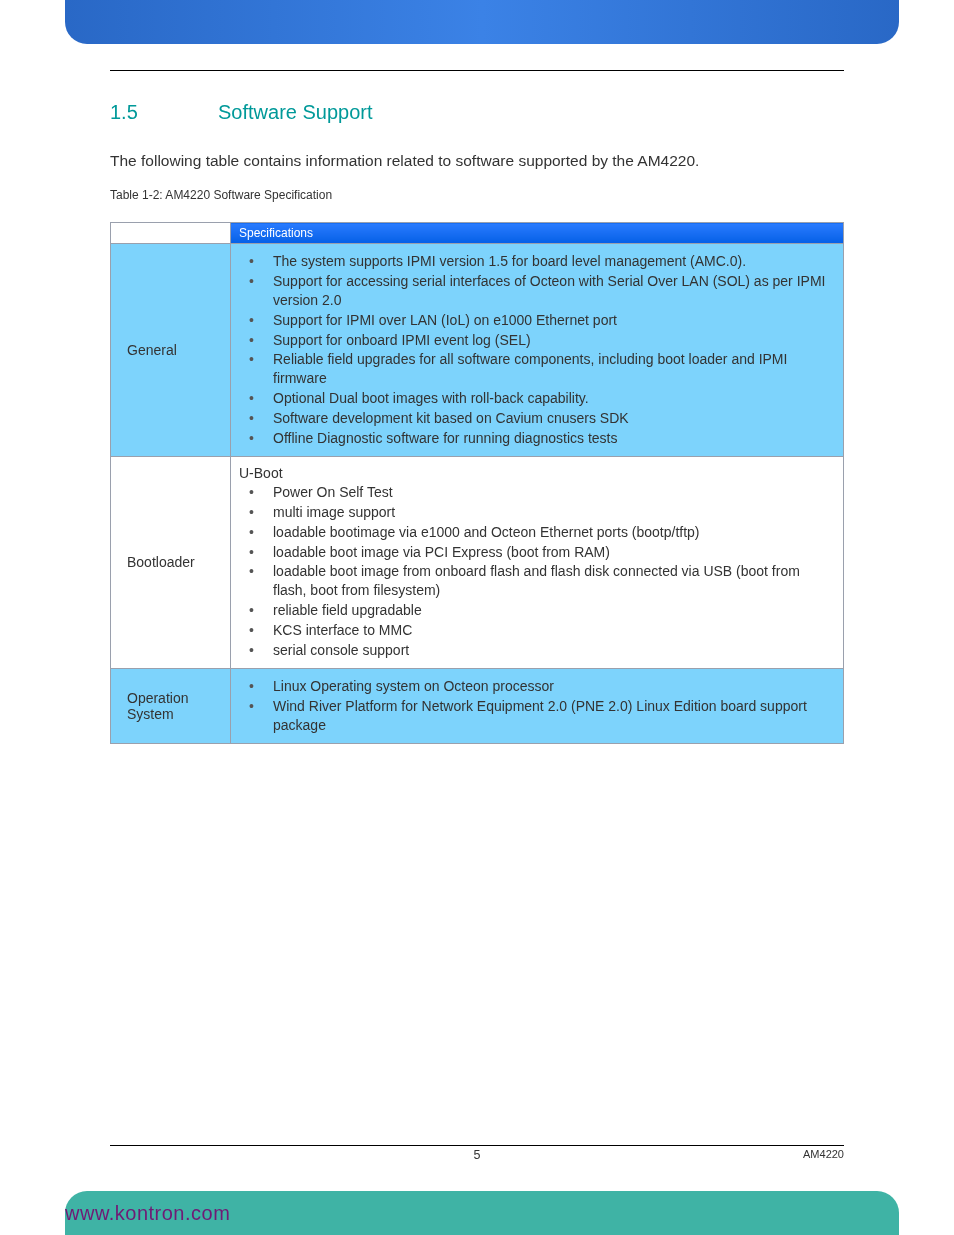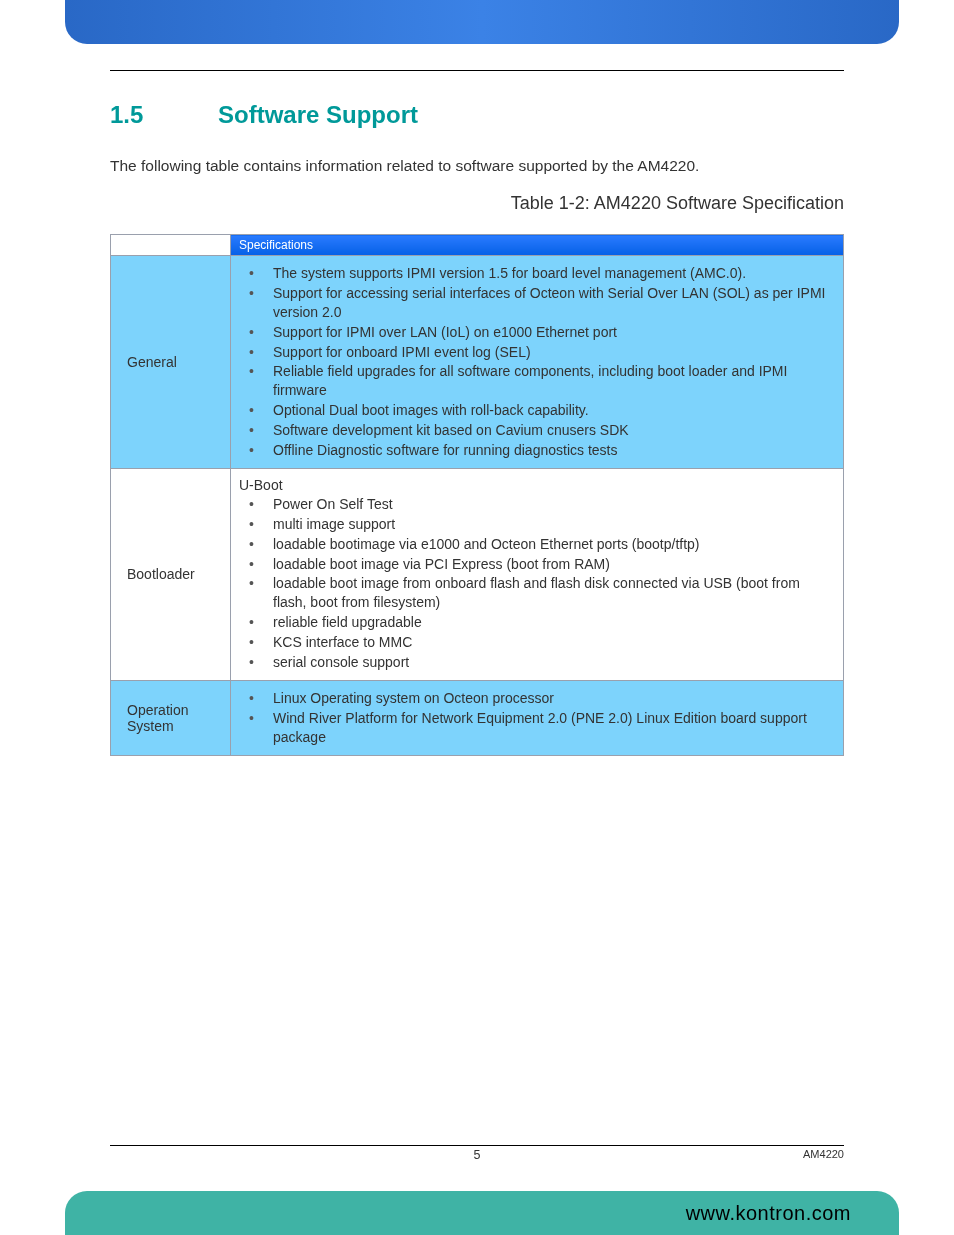--- a/index.html
+++ b/index.html
@@ -29,27 +29,27 @@
     right: 110px;
   }
   .rule-above {
     border-top: 1.5px solid #000;
     height: 0;
     margin-top: 10px;
     margin-bottom: 30px;
   }
   h1.section-heading {
     color: #009999;
-    font-weight: 700;
-    font-size: 24px;
+    font-weight: 400;
+    font-size: 20px;
     margin: 0 0 28px 0;
   }
   h1.section-heading .num { display: inline-block; width: 108px; }
   p.lead { font-size: 15.5px; margin: 0 0 18px 0; }
-  p.table-caption { font-size: 18px; margin: 0 0 20px 0; text-align: right; }
+  p.table-caption { font-size: 12px; margin: 0 0 20px 0; }
   table.spec {
     width: 100%;
     border-collapse: collapse;
     font-size: 14px;
   }
   table.spec th, table.spec td {
     border: 1px solid #9aa0ad;
     vertical-align: top;
   }
   table.spec thead th {
@@ -114,22 +114,21 @@
   }
   .bottom-banner {
     position: absolute;
     left: 65px;
     right: 55px;
     bottom: 0;
     height: 44px;
     background: #3fb3a5;
     border-top-left-radius: 22px;
     border-top-right-radius: 22px;
-    color: #000000;
-    text-align: right;
+    color: #701a75;
     padding-right: 48px;
     font-size: 20px;
     line-height: 44px;
     letter-spacing: .5px;
   }
 </style>
 </head>
 <body>
 
 <div class="top-banner"></div>

